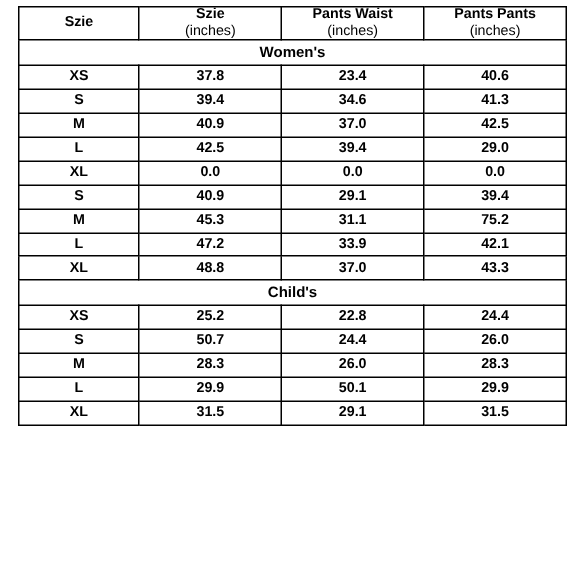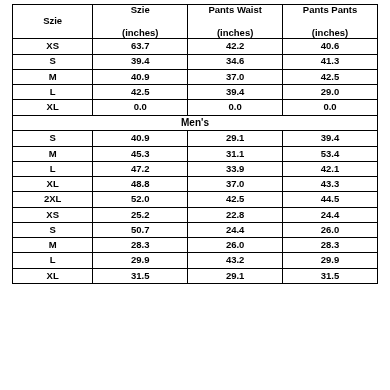--- a/index.html
+++ b/index.html
@@ -35,22 +35,21 @@
     padding: 0;
     line-height: 1.12;
   }
   thead th {
     font-size: 9.5px;
     font-weight: bold;
     padding: 3px 1px;
   }
   thead th .unit {
     display: block;
-    font-weight: bold;
-    margin-top: 12px;
+    font-weight: normal;
   }
   tr.section-row td {
     font-size: 10px;
     font-weight: bold;
   }
   col.c1 { width: 22%; }
   col.c2 { width: 26%; }
   col.c3 { width: 26%; }
   col.c4 { width: 26%; }
 </style>
@@ -79,24 +78,27 @@
           <span class="unit">(inches)</span>
         </th>
         <th>
           <span>Pants Pants</span>
           <span class="unit">(inches)</span>
         </th>
       </tr>
     </thead>
     <tbody>
 
+      <tr class="section-row">
+        <td colspan="4">Women's</td>
+      </tr>
       <tr>
         <td>XS</td>
-        <td>63.7</td>
-        <td>42.2</td>
+        <td>37.8</td>
+        <td>23.4</td>
         <td>40.6</td>
       </tr>
       <tr>
         <td>S</td>
         <td>39.4</td>
         <td>34.6</td>
         <td>41.3</td>
       </tr>
       <tr>
         <td>M</td>
@@ -110,54 +112,48 @@
         <td>39.4</td>
         <td>29.0</td>
       </tr>
       <tr>
         <td>XL</td>
         <td>0.0</td>
         <td>0.0</td>
         <td>0.0</td>
       </tr>
 
-      <tr class="section-row">
-        <td colspan="4">Men's</td>
-      </tr>
       <tr>
         <td>S</td>
         <td>40.9</td>
         <td>29.1</td>
         <td>39.4</td>
       </tr>
       <tr>
         <td>M</td>
         <td>45.3</td>
         <td>31.1</td>
-        <td>53.4</td>
+        <td>75.2</td>
       </tr>
       <tr>
         <td>L</td>
         <td>47.2</td>
         <td>33.9</td>
         <td>42.1</td>
       </tr>
       <tr>
         <td>XL</td>
         <td>48.8</td>
         <td>37.0</td>
         <td>43.3</td>
       </tr>
-      <tr>
-        <td>2XL</td>
-        <td>52.0</td>
-        <td>42.5</td>
-        <td>44.5</td>
+
+      <tr class="section-row">
+        <td colspan="4">Child's</td>
       </tr>
-
       <tr>
         <td>XS</td>
         <td>25.2</td>
         <td>22.8</td>
         <td>24.4</td>
       </tr>
       <tr>
         <td>S</td>
         <td>50.7</td>
         <td>24.4</td>
@@ -165,21 +161,21 @@
       </tr>
       <tr>
         <td>M</td>
         <td>28.3</td>
         <td>26.0</td>
         <td>28.3</td>
       </tr>
       <tr>
         <td>L</td>
         <td>29.9</td>
-        <td>43.2</td>
+        <td>50.1</td>
         <td>29.9</td>
       </tr>
       <tr>
         <td>XL</td>
         <td>31.5</td>
         <td>29.1</td>
         <td>31.5</td>
       </tr>
 
     </tbody>

